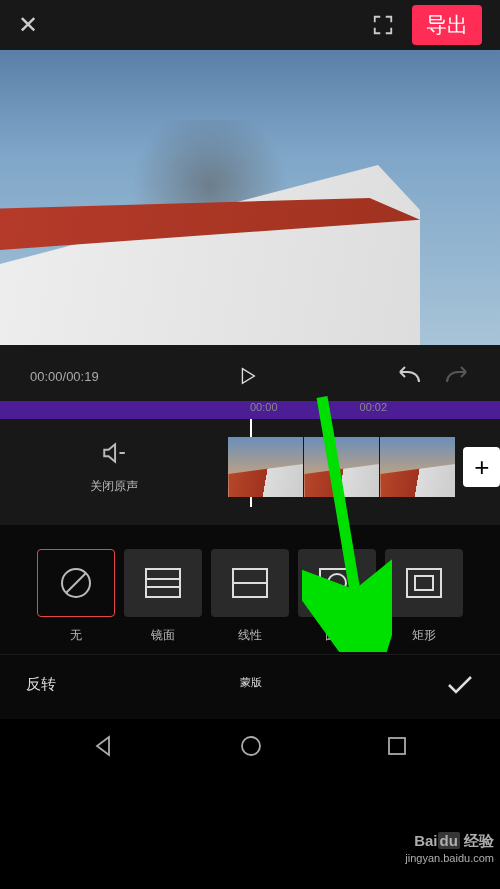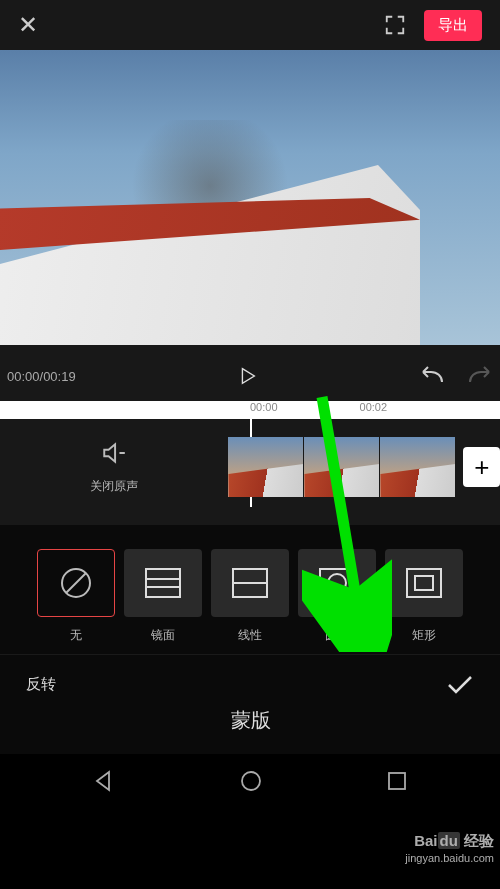--- a/index.html
+++ b/index.html
@@ -19,21 +19,21 @@
       justify-content: space-between;
       padding: 0 18px;
       background: #181818;
     }
     .close-x { font-size: 24px; color: #ccc; }
     .top-right { display: flex; align-items: center; gap: 18px; }
     .expand-icon svg { display: block; }
     .export-btn {
       background: #ff2d55;
       color: #fff;
-      font-size: 15px;
+      font-size: 21px;
       padding: 6px 14px;
       border-radius: 4px;
     }
     .preview {
       height: 295px;
       background: linear-gradient(180deg, #5a7fa8 0%, #7fa6c8 35%, #a8c4d8 100%);
       position: relative;
       overflow: hidden;
     }
     .roof {
@@ -47,30 +47,30 @@
       width: 420px; height: 52px;
       background: linear-gradient(100deg, #b53a2a 0%, #a0321f 100%);
       clip-path: polygon(0 20%, 88% 0, 100% 42%, 0 100%);
     }
     .tree {
       position: absolute; top: 70px; left: 120px; width: 180px; height: 110px;
       background: radial-gradient(circle at 50% 60%, rgba(60,40,20,0.35) 0%, rgba(60,40,20,0.15) 40%, transparent 70%);
     }
     .play-row {
       display: flex; align-items: center; justify-content: space-between;
-      padding: 20px 7px 14px;
+      padding: 20px 30px 14px;
       background: #181818;
     }
     .time { font-size: 13px; color: #aaa; }
     .play-btn svg, .undo-btn svg, .redo-btn svg { display: block; }
     .undo-redo { display: flex; gap: 22px; }
     .redo-btn { opacity: 0.35; }
     .ruler-row {
       display: flex; padding: 0 0 6px 250px; gap: 82px;
-      font-size: 11px; color: #888; background: #ffffff;
+      font-size: 11px; color: #888; background: #4c1d95;
     }
     .timeline {
       display: flex; align-items: center; background: #181818;
       padding: 18px 0 28px; position: relative;
     }
     .mute-col {
       width: 250px; display: flex; flex-direction: column; align-items: center;
       justify-content: center; gap: 8px;
     }
     .mute-label { font-size: 12px; color: #bbb; }
@@ -103,21 +103,21 @@
       width: 78px; height: 68px; background: #2a2a2a; border-radius: 4px;
       display: flex; align-items: center; justify-content: center;
     }
     .mask-icon.selected { border: 1.5px solid #e64545; background: transparent; }
     .mask-label { font-size: 12px; color: #bbb; }
     .bottom-bar {
       display: flex; align-items: flex-start; justify-content: space-between;
       padding: 20px 26px; background: #0a0a0a; border-top: 1px solid #1a1a1a;
     }
     .flip-label { font-size: 15px; color: #ddd; }
-    .mask-title { font-size: 20px; color: #ddd; margin-top: 32px; }
+    .mask-title { font-size: 11px; color: #ddd; }
     .nav-row {
       display: flex; align-items: center; justify-content: space-around;
       padding: 16px 30px; background: #000;
     }
     .watermark {
       position: absolute; right: 6px; bottom: 24px; font-size: 11px; color: #ccc;
       text-align: right; line-height: 1.3; opacity: 0.85;
     }
     .watermark .brand { font-size: 15px; font-weight: bold; }
     .watermark .brand .du { background: #404040; padding: 0 2px; border-radius: 2px; }

